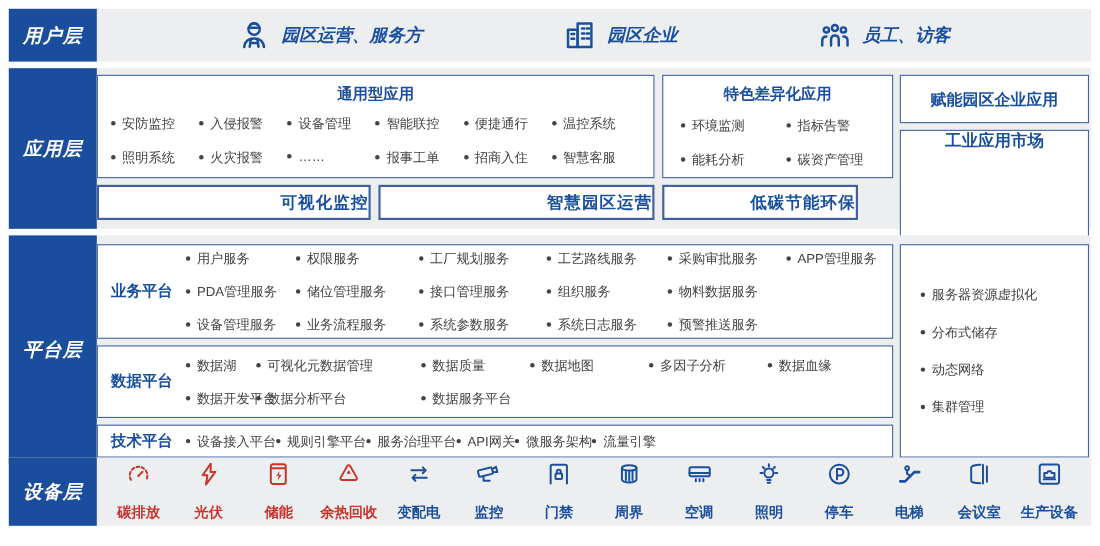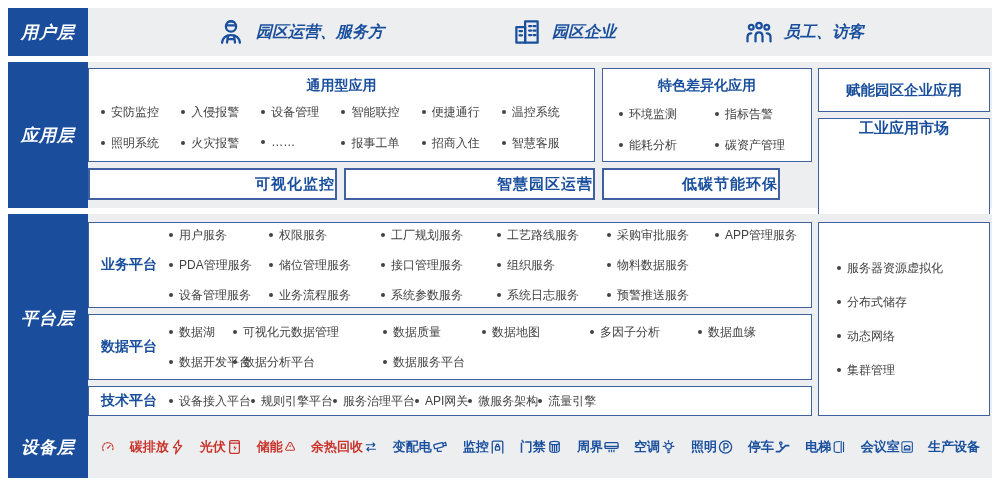--- a/index.html
+++ b/index.html
@@ -61,21 +61,21 @@
   .grow { display:grid; grid-template-columns:100px 112px 116px 110px 108px 1fr; }
   .grow-data { display:grid; grid-template-columns:64px 150px 99px 108px 108px 1fr; }
   .span2 { grid-column:1 / span 2; }
   .tech-items { flex:1; display:flex; align-items:center; }
   .box-infra { left:810px; top:8px; width:172px; height:194px;
     display:flex; flex-direction:column; justify-content:center; gap:17px; padding-left:18px; }
 
   
   .dev-row { position:absolute; left:84px; right:4px; top:0; bottom:0;
     display:flex; align-items:center; justify-content:space-between; padding:0 8px; }
-  .dev-item { display:flex; flex-direction:row; align-items:center; gap:14px; min-width:52px; }
+  .dev-item { display:flex; flex-direction:column; align-items:center; gap:14px; min-width:52px; }
   .dev-item.red  { color:#c9342c; }
   .dev-item.blue { color:#1a4f9d; }
   .dev-label { font-size:13px; font-weight:bold; white-space:nowrap; }
   .dev-icon { display:block; }
 </style>
 </head>
 <body>
 
 <div id="page">
 

